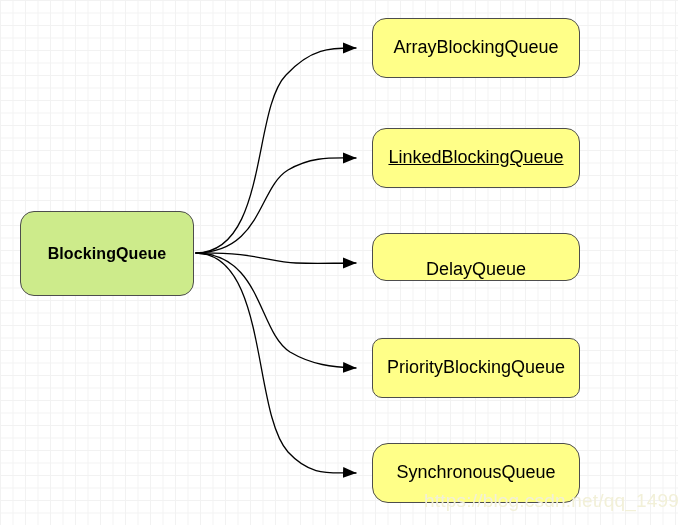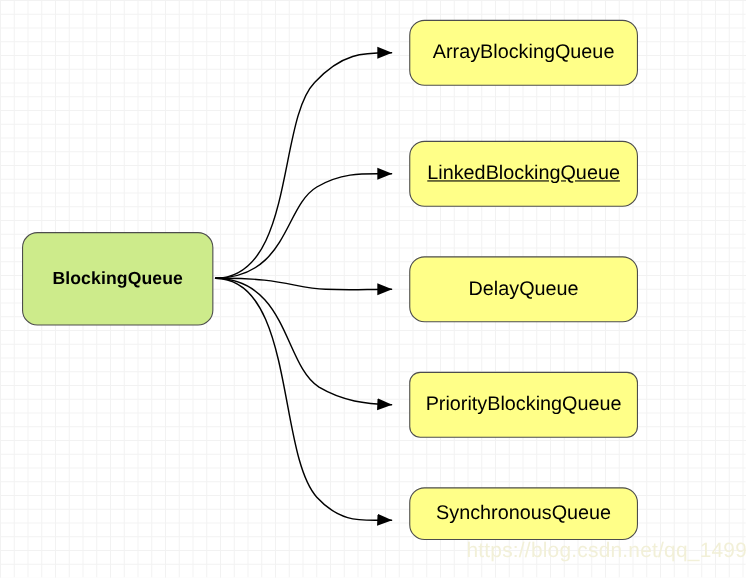--- a/index.html
+++ b/index.html
@@ -110,27 +110,27 @@
   </div>
 
   <div class="node node-impl" id="node-array-blocking-queue" style="left: 372px; top: 18px; width: 208px; height: 60px; background: rgb(255, 255, 136); border-color: rgb(77, 77, 77); justify-content: center;">
     <span class="node-label">ArrayBlockingQueue</span>
   </div>
 
   <div class="node node-impl" id="node-linked-blocking-queue" style="left: 372px; top: 128px; width: 208px; height: 60px; background: rgb(255, 255, 136); border-color: rgb(77, 77, 77); text-decoration: underline;">
     <span class="node-label">LinkedBlockingQueue</span>
   </div>
 
-  <div class="node node-impl" id="node-delay-queue" style="left: 372px; top: 233px; width: 208px; height: 60px; background: rgb(255, 255, 136); border-color: rgb(77, 77, 77);">
+  <div class="node node-impl" id="node-delay-queue" style="left: 372px; top: 233px; width: 208px; height: 48px; background: rgb(255, 255, 136); border-color: rgb(77, 77, 77); align-items: flex-end;">
     <span class="node-label">DelayQueue</span>
   </div>
 
   <div class="node node-impl" id="node-priority-blocking-queue" style="left: 372px; top: 338px; width: 208px; height: 60px; background: rgb(255, 255, 136); border-color: rgb(77, 77, 77); border-radius: 10px;">
     <span class="node-label">PriorityBlockingQueue</span>
   </div>
 
-  <div class="node node-impl" id="node-synchronous-queue" style="left: 372px; top: 443px; width: 208px; height: 48px; background: rgb(255, 255, 136); border-color: rgb(77, 77, 77);">
+  <div class="node node-impl" id="node-synchronous-queue" style="left: 372px; top: 443px; width: 208px; height: 60px; background: rgb(255, 255, 136); border-color: rgb(77, 77, 77); border-radius: 16px;">
     <span class="node-label">SynchronousQueue</span>
   </div>
 
   <div id="watermark" style="color: rgb(242, 240, 216);">https://blog.csdn.net/qq_14996421</div>
 
 </div>
 
 </body></html>

